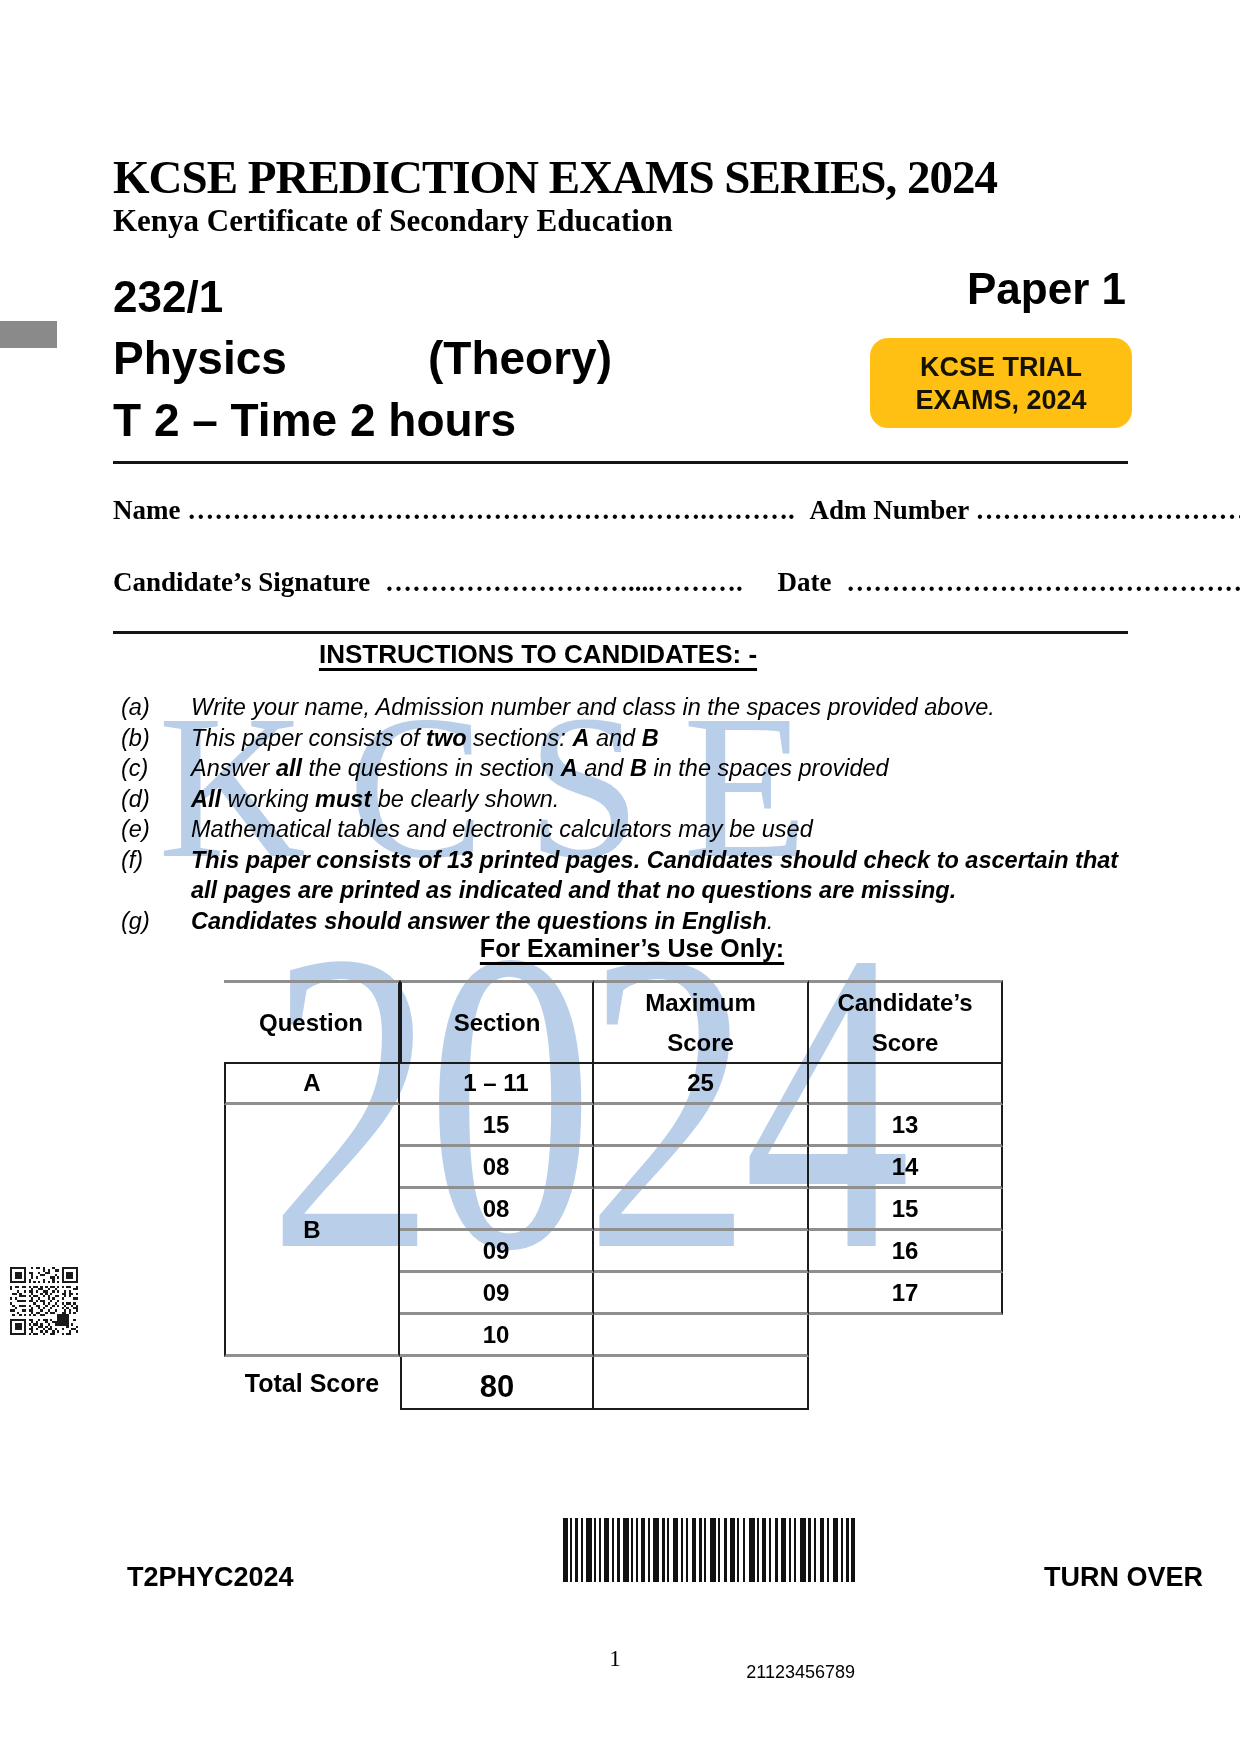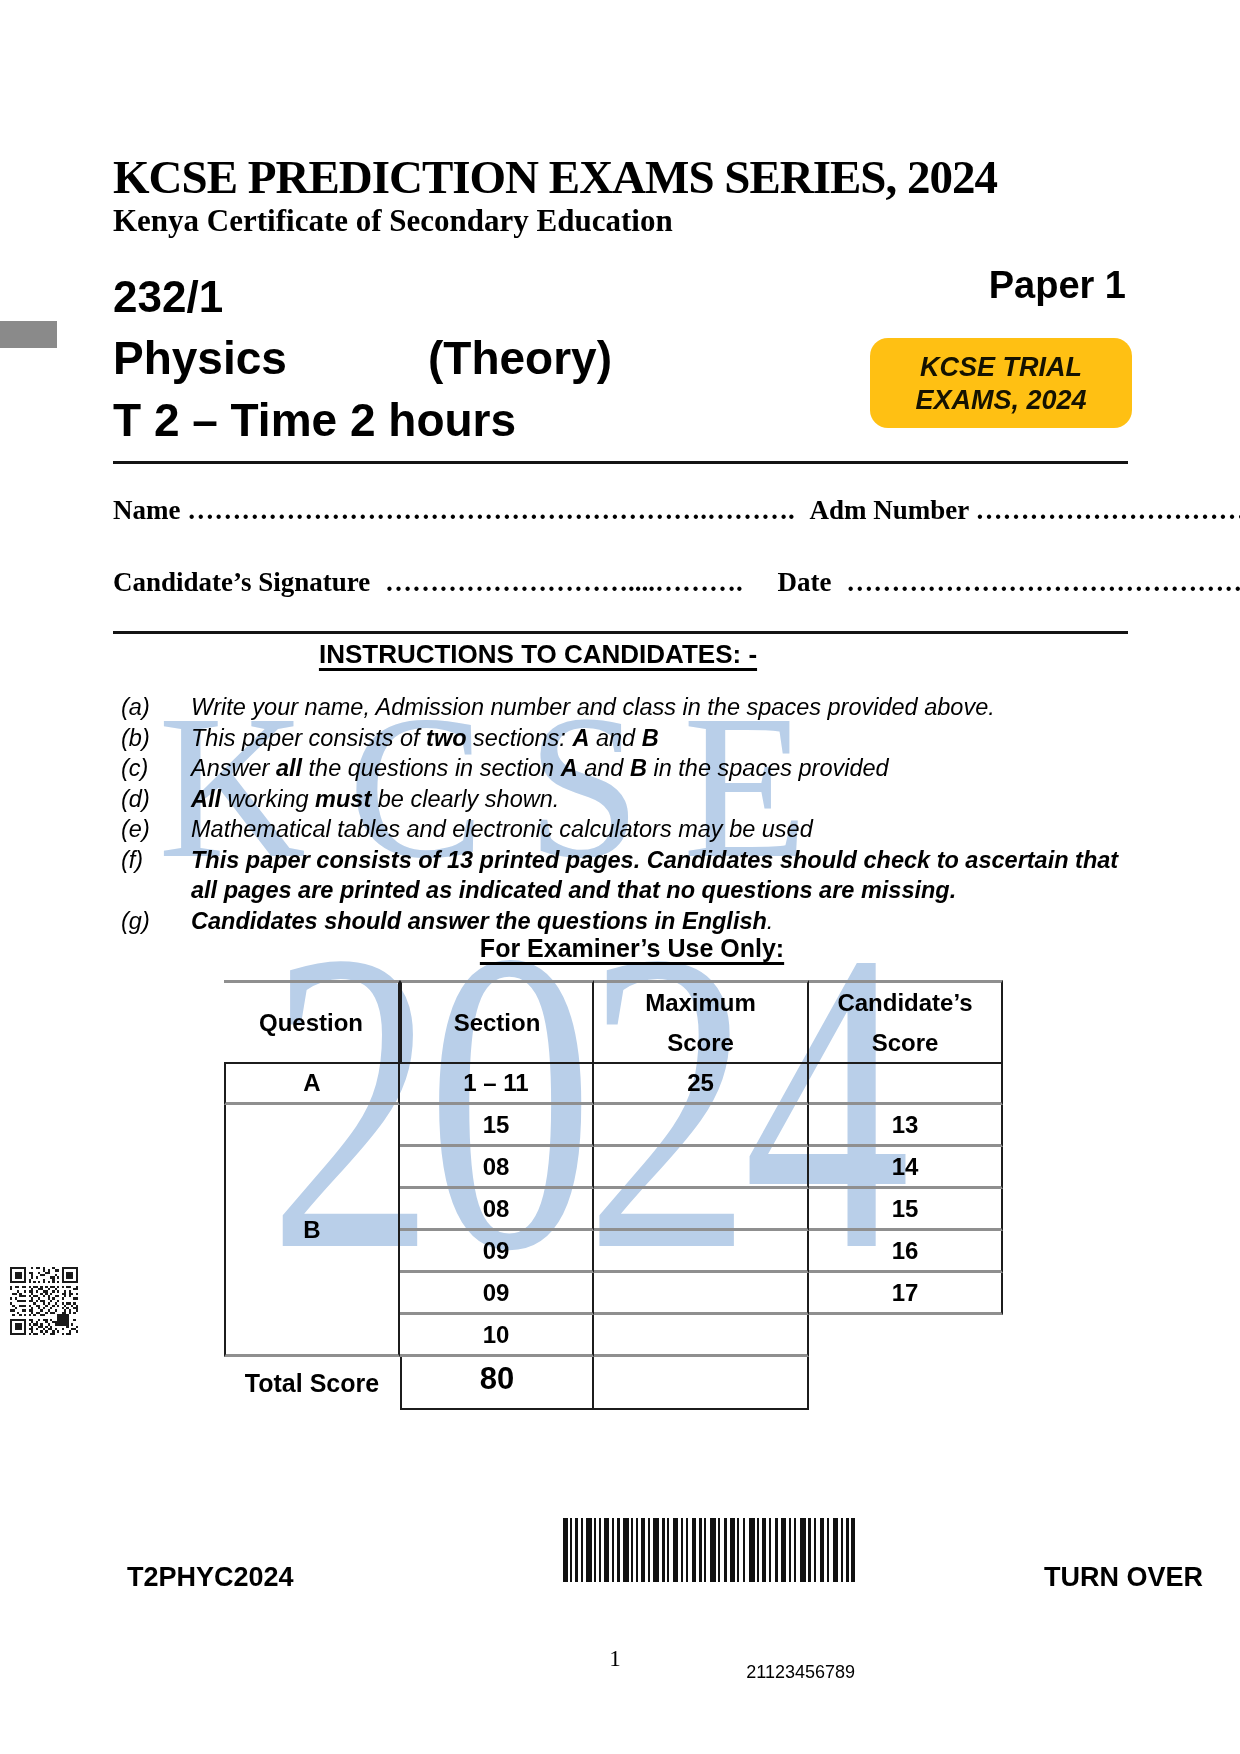--- a/index.html
+++ b/index.html
@@ -7,26 +7,26 @@
         font-family:"Liberation Sans",sans-serif;color:#000;}
   
   .wm{position:absolute;z-index:0;font-family:"Liberation Serif",serif;line-height:1;white-space:nowrap;}
   .wm-kcse{left:158px;top:684px;font-size:205px;letter-spacing:42px;}
   .wm-2024{left:268px;top:886px;font-size:430px;letter-spacing:-12px;transform:scaleX(.78);transform-origin:0 0;}
   .layer{position:absolute;z-index:1;}
   
   .series{left:113px;top:150px;font-family:"Liberation Serif",serif;font-weight:700;font-size:47px;letter-spacing:-1px;}
   .subtitle{left:113px;top:203px;font-family:"Liberation Serif",serif;font-weight:700;font-size:31px;}
   .pcode{left:113px;top:272px;font-weight:700;font-size:44px;}
-  .plabel{right:114px;top:264px;font-weight:700;font-size:38px;}
+  .plabel{right:114px;top:264px;font-weight:700;font-size:44px;}
   .subject{left:113px;top:331px;font-weight:700;font-size:46px;}
   .theory{left:428px;top:331px;font-weight:700;font-size:46px;}
   .timeline{left:113px;top:393px;font-weight:700;font-size:46px;}
   .badge{left:870px;top:338px;width:262px;height:90px;border-radius:18px;overflow:hidden;
-         display:flex;flex-direction:column;align-items:center;justify-content:center;gap:1px;font-style:italic;}
+         display:flex;flex-direction:column;align-items:center;justify-content:center;gap:1px;}
   .badge span{font-weight:700;font-size:27px;line-height:32px;color:#151200;}
   .gray-mark{left:0;top:321px;width:57px;height:27px;background:#8a8a8a;}
   .rule{left:113px;width:1015px;height:3px;background:#141414;}
   .rule1{top:461px;} .rule2{top:631px;height:2.5px;}
   
   .field-row{left:113px;width:1015px;font-family:"Liberation Serif",serif;font-weight:700;font-size:27px;white-space:nowrap;}
   .row-name{top:495px;} .row-sig{top:567px;}
   .date-gap{margin-left:28px;}
   
   .instr-title{left:113px;width:850px;top:639px;text-align:center;font-weight:700;font-size:26px;
@@ -43,21 +43,21 @@
           font-weight:700;font-size:24px;}
   .ec{border-right:2px solid #1c1c1c;border-bottom:3px solid #8f8f8f;
       display:flex;align-items:center;justify-content:center;text-align:center;}
   .bl{border-left:2px solid #1c1c1c;}
   .bt{border-top:3px solid #8f8f8f;}
   .bbk{border-bottom:2px solid #1c1c1c;}
   .hdr{line-height:40px;white-space:pre-line;}
   .bcell{grid-row:3 / span 6;grid-column:1;}
   .nb{border:0;}
   .total-label{font-size:25px;}
-  .score80{font-size:31px;align-items:flex-start;padding-top:4px;}
+  .score80{font-size:31px;align-items:flex-start;padding-top:12px;}
   
   .paper-ref{left:127px;top:1562px;font-weight:700;font-size:27px;}
   .turn-over{right:37px;top:1562px;font-weight:700;font-size:27px;}
   .barcode{left:563px;top:1518px;}
   .barcode-num{left:563px;top:1662px;width:292px;text-align:right;font-size:18px;}
   .page-num{left:565px;top:1646px;width:100px;text-align:center;font-family:"Liberation Serif",serif;font-size:23px;}
   .qr{left:10px;top:1267px;}
 </style>
 </head>
 <body>

